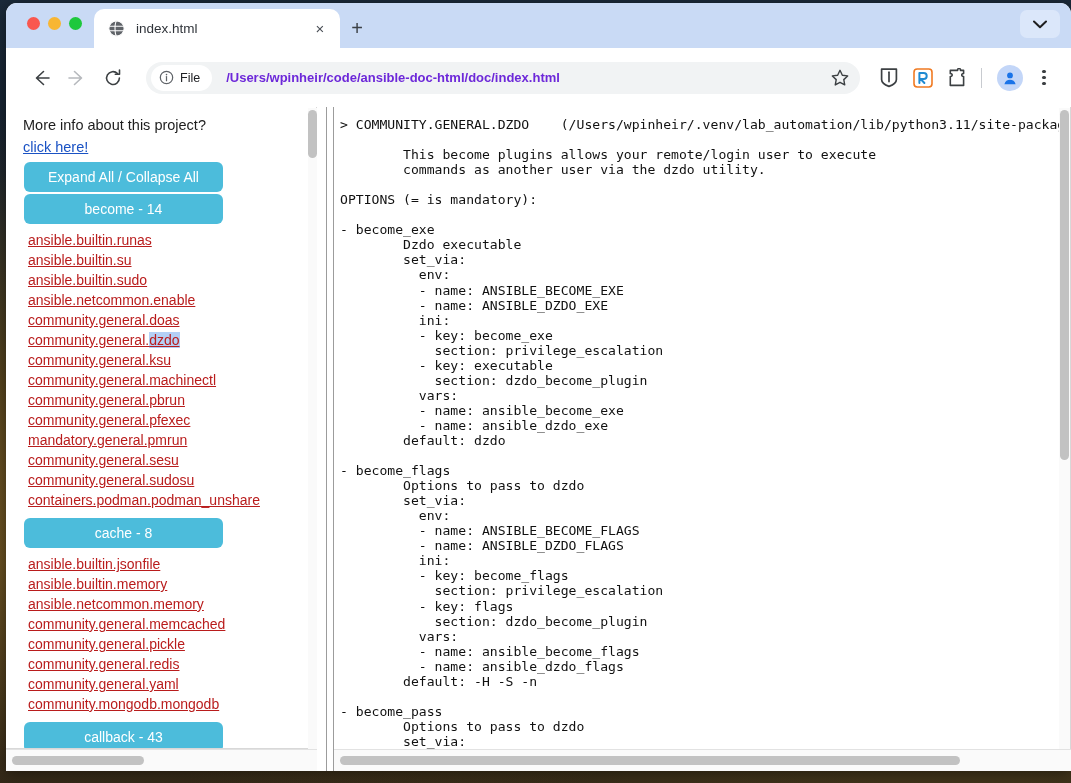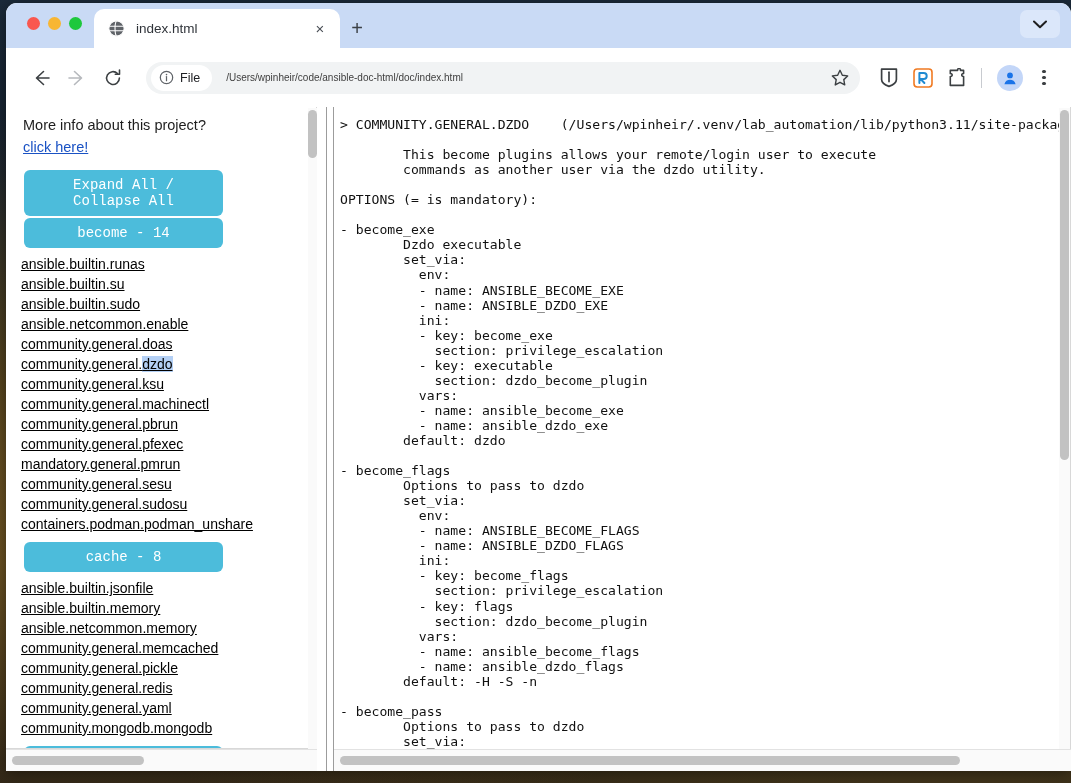--- a/index.html
+++ b/index.html
@@ -152,26 +152,27 @@
     align-items: center;
     padding: 0 12px 0 8px;
     flex: 0 0 auto;
   }
   .file-chip .info-icon { margin-right: 6px; display:block; }
   .file-chip .file-label {
     font-size: 12.5px;
     color: #202124;
   }
   .omnibox .url {
-    font-size: 10px;
-    color: #404040;
+    font-size: 13px;
+    color: #6d28d9;
     margin-left: 14px;
     white-space: nowrap;
     overflow: hidden;
     flex: 1 1 auto;
+    font-weight: bold;
   }
   .star {
     position: absolute;
     right: 10px;
     top: 6px;
     width: 20px; height: 20px;
   }
 
   .tb-icon {
     width: 30px; height: 30px;
@@ -238,43 +239,42 @@
     overflow: hidden;
   }
   .prj-q {
     font-size: 14.5px;
     color: #1d1d1d;
     margin: 0 0 5px 3px;
   }
   .prj-link {
     font-size: 14.5px;
     color: #1a52c4;
-    margin: 0 0 15px 3px;
+    margin: 0 0 7px 3px;
     display: inline-block;
   }
   .grp-btn {
     display: block;
     width: 199px;
     margin: 0 0 2px 4px;
     padding: 7px 12px;
     text-align: center;
     background: #4cbcdb;
     color: #ffffff;
     font-size: 14px;
     border-radius: 6px;
     box-sizing: border-box;
-    font-family: Liberation Mono, monospace;
   }
   .grp-btn.second { margin-top: 1px; margin-bottom: 6px; }
   .plugin-link {
     display: block;
     font-size: 14px;
-    color: #000000;
+    color: #b91c1c;
     line-height: 20px;
-    margin-left: 1px;
+    margin-left: 8px;
     white-space: nowrap;
   }
   .plugin-link.selected { text-decoration: underline; }
   .plugin-link.selected .sel { background: #b4d0f5; }
   .grp-btn.mt { margin-top: 8px; margin-bottom: 6px; }
 
   
   .lv-scroll {
     position: absolute;
     right: 9px; top: 1px;

